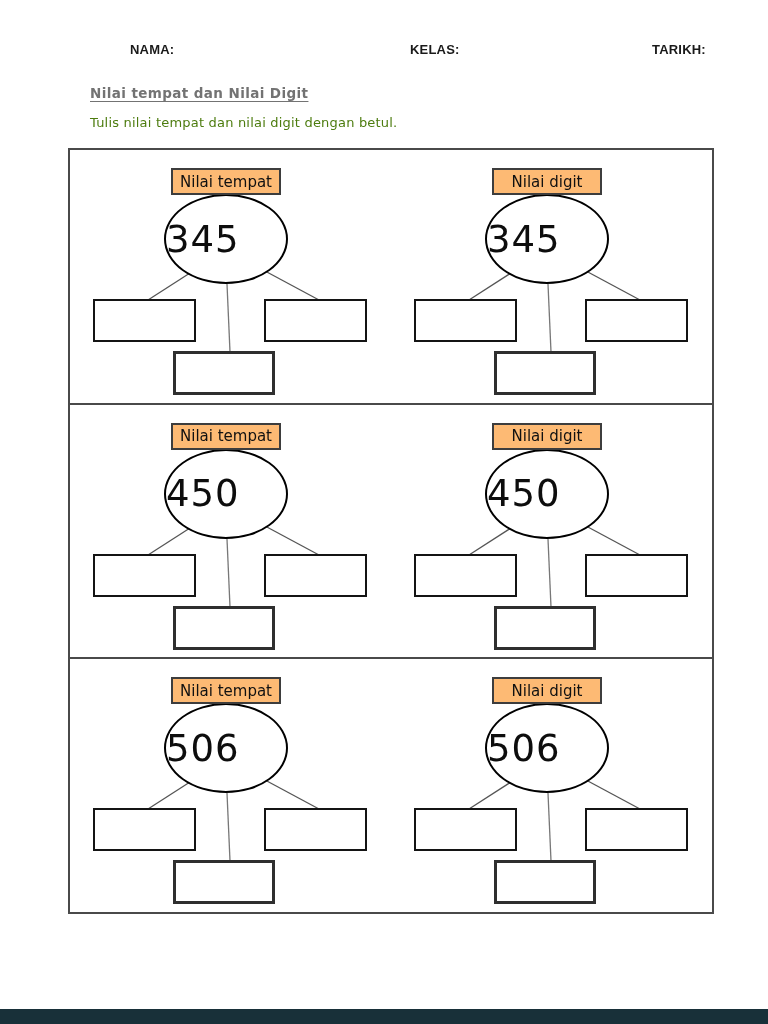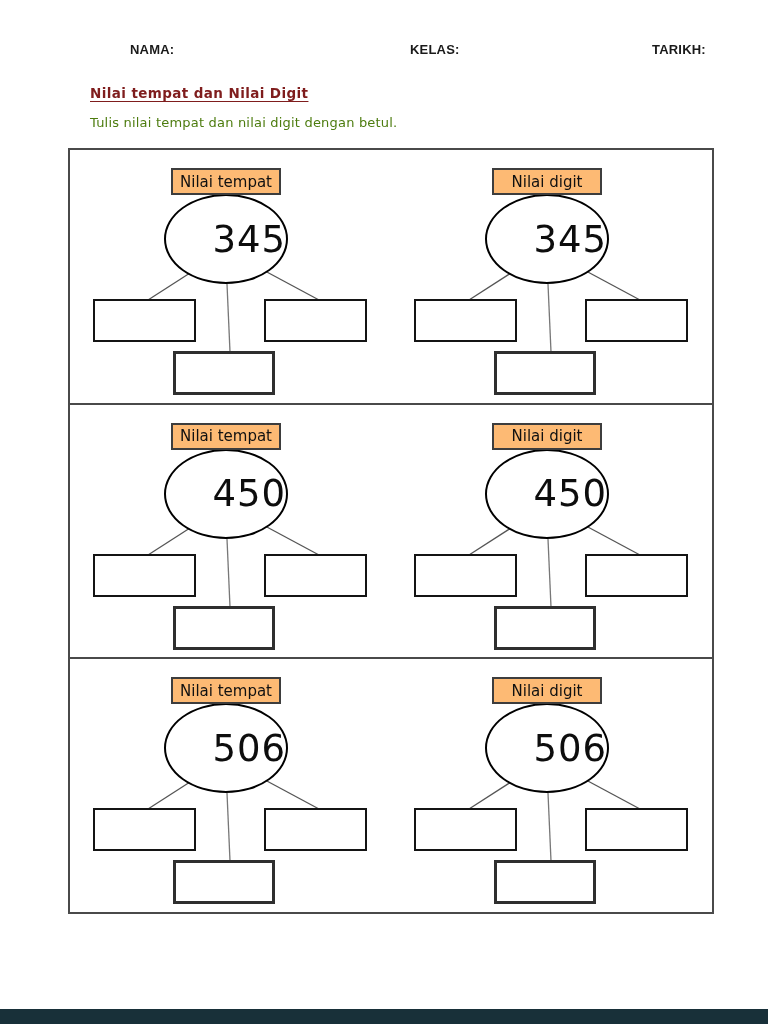--- a/index.html
+++ b/index.html
@@ -9,42 +9,42 @@
   }
   .hdr-label {
     position:absolute; top:42px; font-weight:bold; font-size:13px;
     color:#1a1a1a; letter-spacing:.2px;margin-left:40px;
   }
   .hdr-nama   { left:90px; }
   .hdr-kelas  { left:363px;padding-left:7px; }
   .hdr-tarikh { left:612px; }
   .title {
     position:absolute; left:90px; top:85px; font-size:13.5px; font-weight:bold;
-    color:#7f1d1d; text-decoration:underline; text-underline-offset:3px;
+    color:#737373; text-decoration:underline; text-underline-offset:3px;
     font-family:"DejaVu Sans", sans-serif; letter-spacing:.4px;
   }
   .instruction {
     position:absolute; left:90px; top:115px; font-size:13px; color:#4d7c0f;
     font-family:"DejaVu Sans", sans-serif; letter-spacing:.2px;
   }
   .worksheet {
     position:absolute; left:68px; top:148px; width:646px; height:766px;
     border:2px solid #4a4a4a; box-sizing:border-box;
     display:flex; flex-direction:column; background:#fff;
   }
   .section { position:relative; flex:1; border-bottom:2px solid #4a4a4a; }
   .section:last-child { border-bottom:none; }
   .diagram { position:absolute; top:2px; width:300px; height:247px; }
   .d-left  { left:20px; }
   .d-right { left:341px; }
   .links { position:absolute; left:0; top:0; width:300px; height:247px; }
   .ellipse {
     position:absolute; left:74px; top:42px; width:124px; height:90px;
     border:2px solid #000; border-radius:50%; background:#fff;
-    box-sizing:border-box; display:flex; align-items:center; justify-content:flex-end;
+    box-sizing:border-box; display:flex; align-items:center; justify-content:flex-start;
   }
   .ellipse .num {
     font-size:37px; font-weight:500; color:#0d0d0d;
     font-family:"DejaVu Sans", sans-serif; letter-spacing:1px;
   }
   .labelbox {
     position:absolute; left:81px; top:16px; width:110px; height:27px;
     border:2px solid #3d3d3d; background:#fdba74; box-sizing:border-box;
     display:flex; align-items:center; justify-content:center;
     font-size:15px; color:#111; font-family:"DejaVu Sans", sans-serif;

